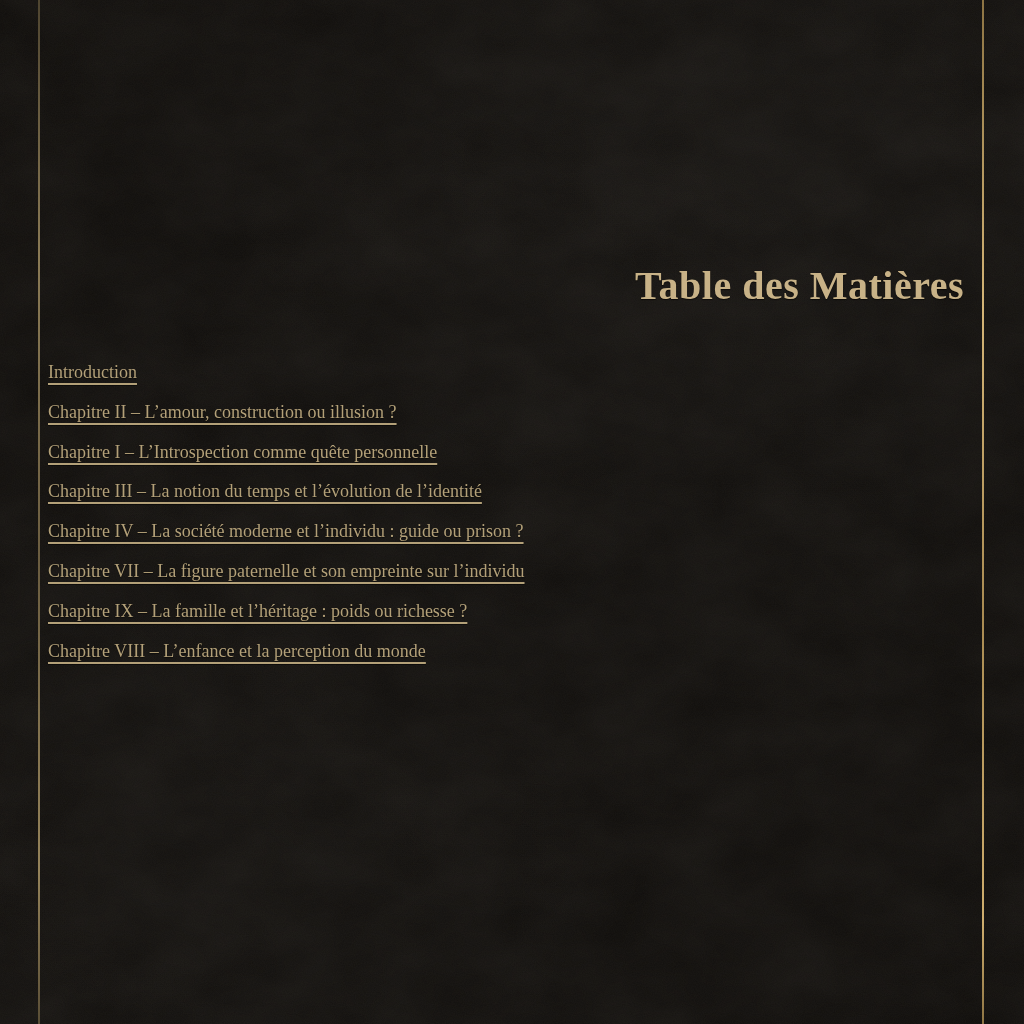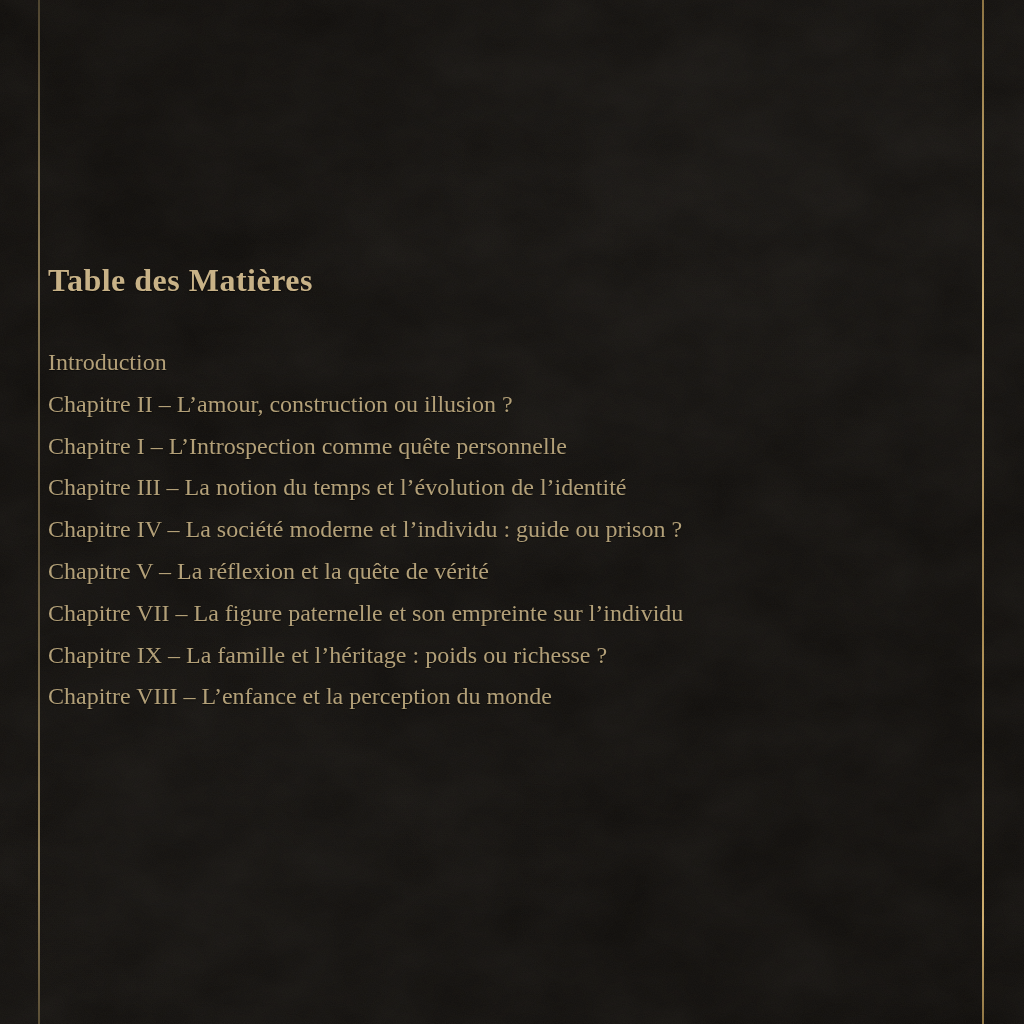--- a/index.html
+++ b/index.html
@@ -43,38 +43,39 @@
   .rule-right {
     left: 982px;
     background: linear-gradient(to bottom, #8d7443, #d4b577 30%, #a98b52 60%, #cfae6e 90%, #8d7443);
   }
   .content {
     position: absolute;
     inset: 0;
     padding: 262px 60px 0 48px;
   }
   .page-title {
-    text-align: left;
-    font-size: 32px;
+    text-align: right;
+    font-size: 40px;
     font-weight: bold;
     letter-spacing: 0.5px;
     color: var(--title);
     margin-bottom: 44px;
     text-shadow: 0 1px 1px rgba(0,0,0,0.6);
   }
   .toc-list {
     list-style: none;
   }
   .toc-list li {
     line-height: 38.8px;
     white-space: nowrap;
   }
   .toc-link {
-    font-size: 24px;
+    font-size: 18px;
     color: var(--link);
+    text-decoration: underline;
     text-decoration-thickness: 1.5px;
     text-underline-offset: 5px;
     cursor: pointer;
     text-shadow: 0 1px 1px rgba(0,0,0,0.5);
     text-align: center;
   }
 </style>
 </head>
 <body>
 
@@ -116,23 +117,20 @@
         </li>
 
         <li>
           <a class="toc-link">Chapitre III – La notion du temps et l’évolution de l’identité</a>
         </li>
 
         <li>
           <a class="toc-link">Chapitre IV – La société moderne et l’individu : guide ou prison ?</a>
         </li>
 
-        <li>
-          <a class="toc-link">Chapitre V – La réflexion et la quête de vérité</a>
-        </li>
 
 
         <li>
           <a class="toc-link">Chapitre VII – La figure paternelle et son empreinte sur l’individu</a>
         </li>
 
         <li>
           <a class="toc-link">Chapitre IX – La famille et l’héritage : poids ou richesse ?</a>
         </li>
 

